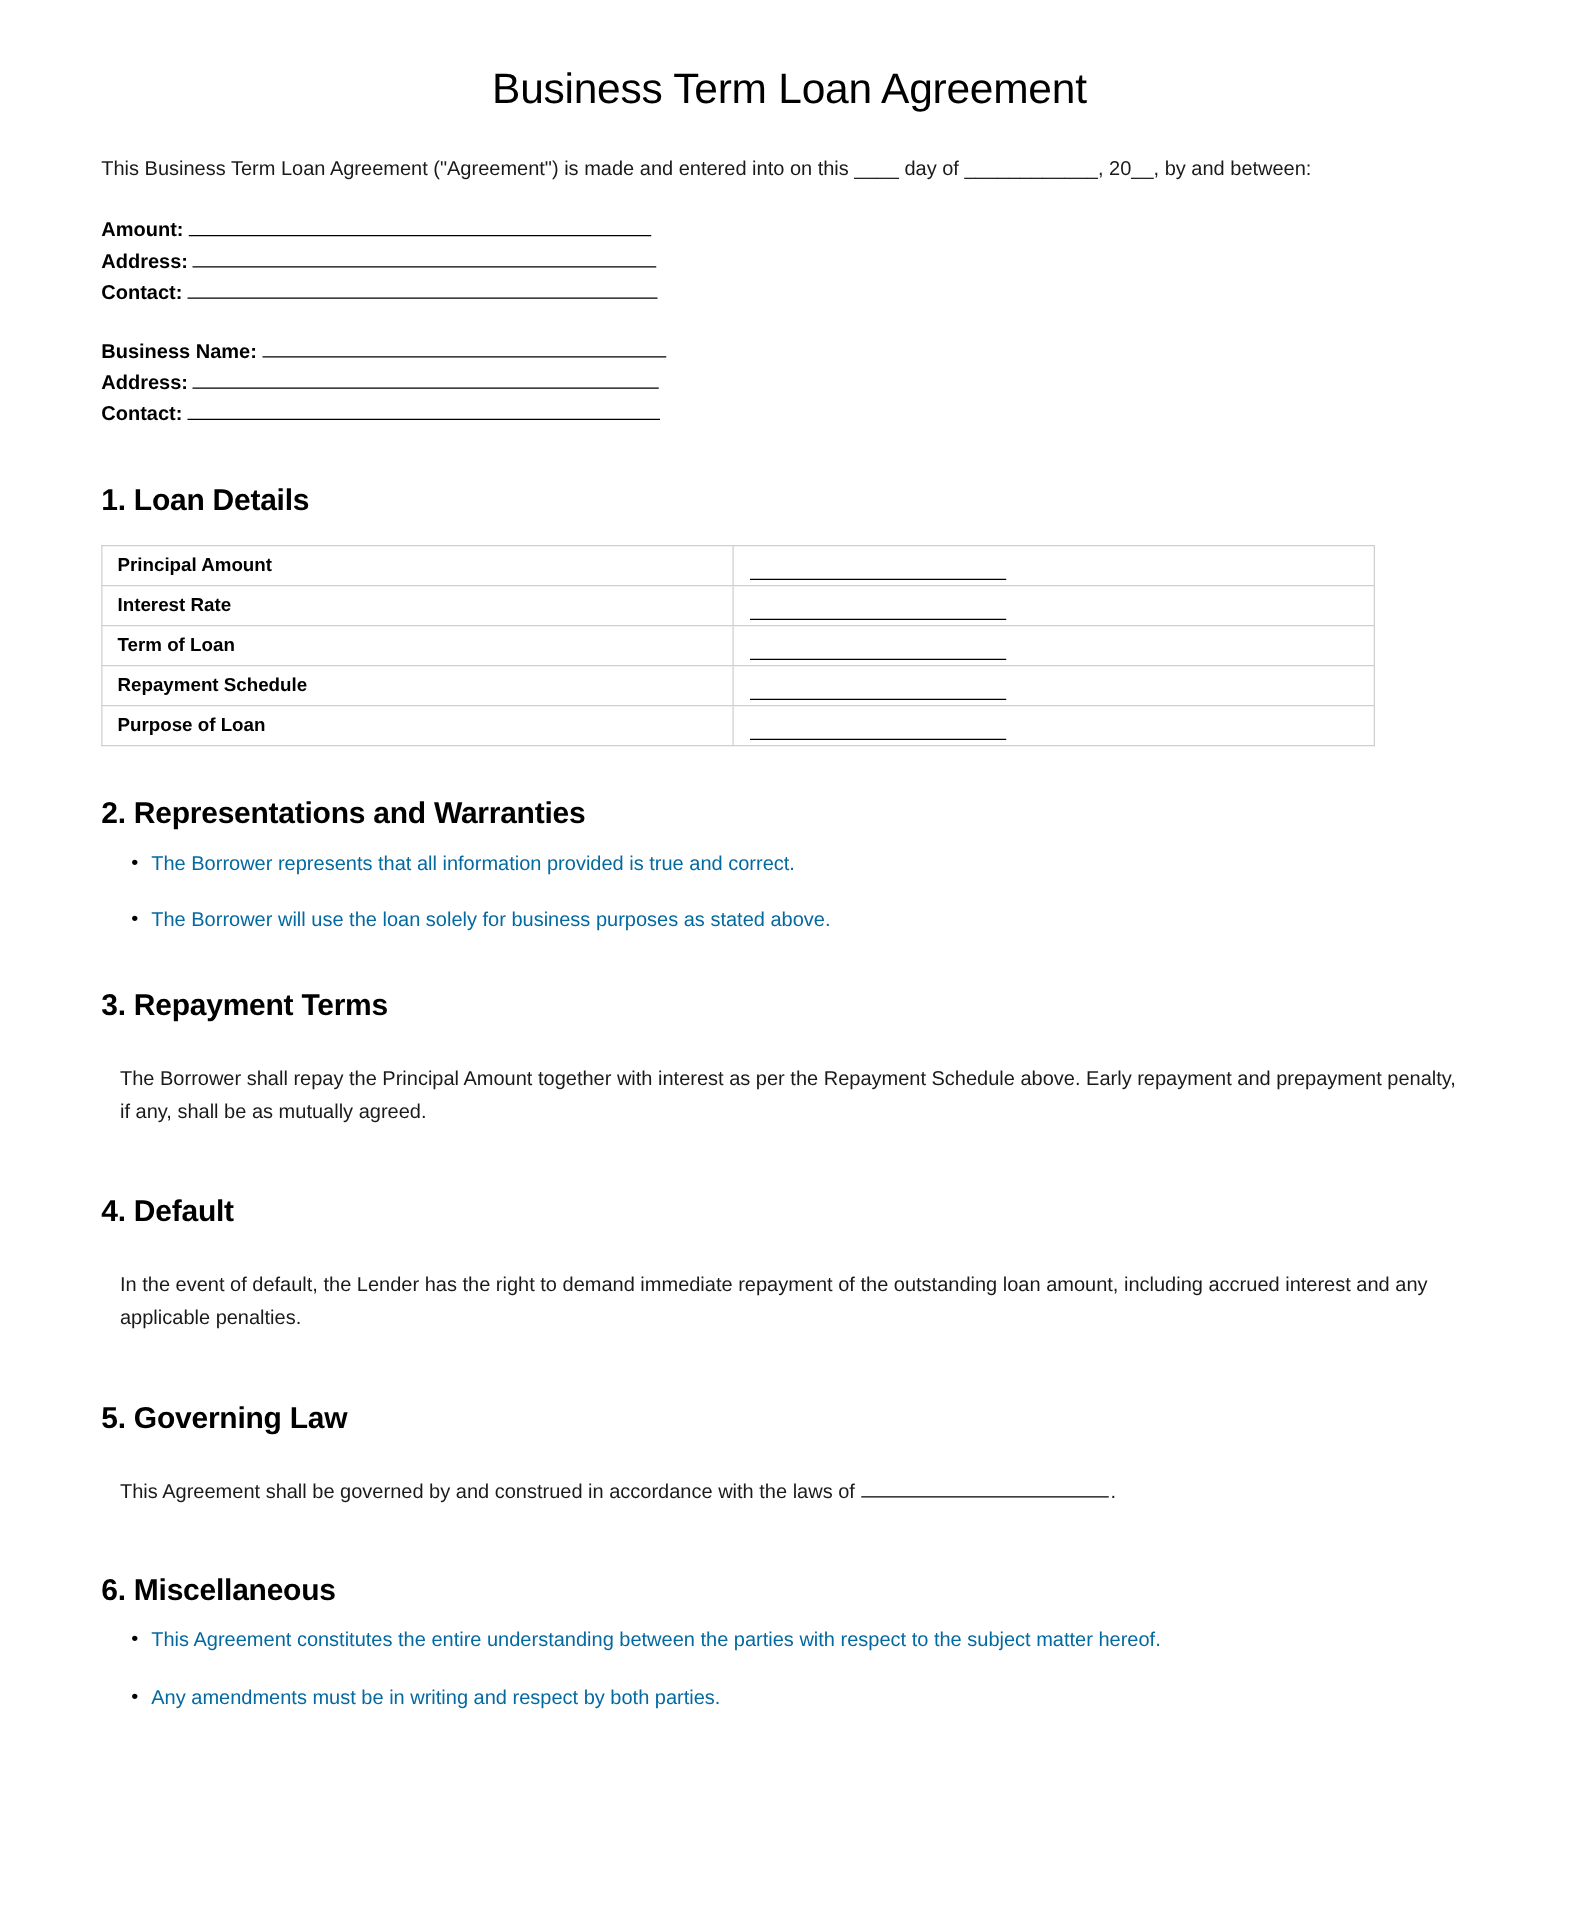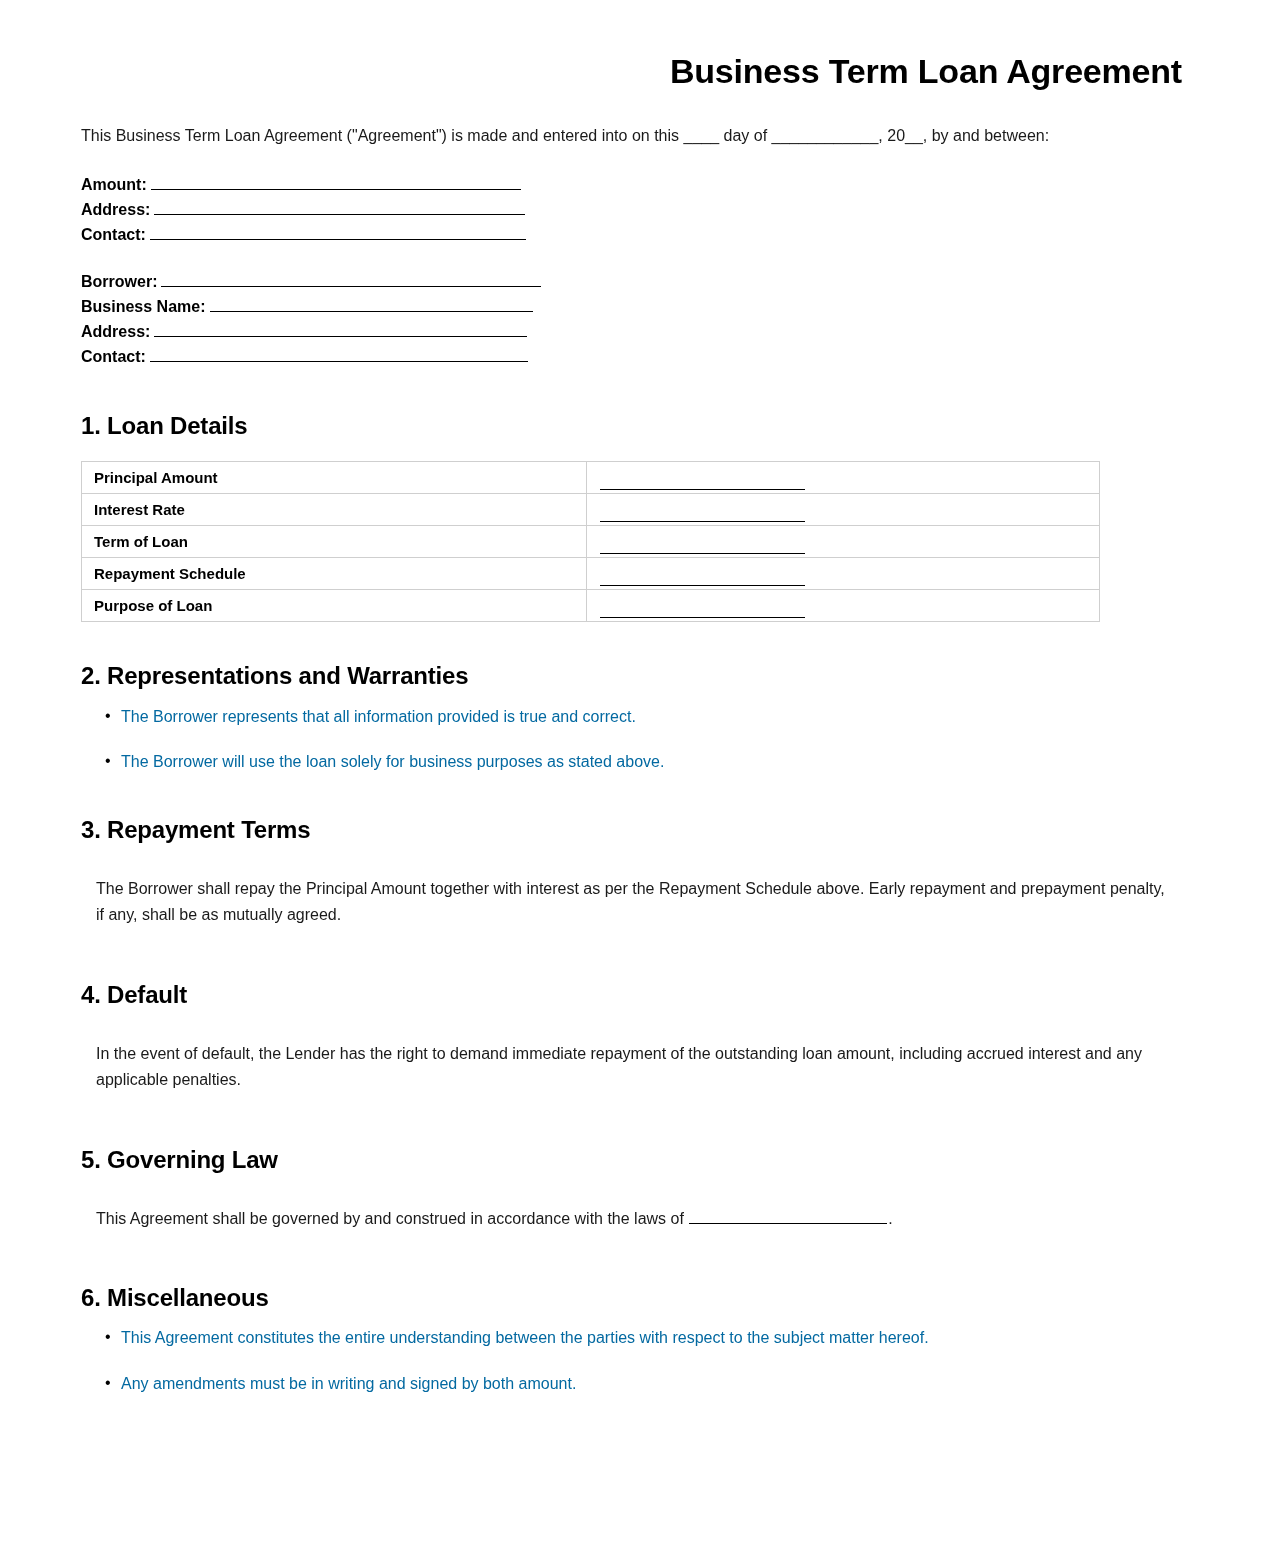--- a/index.html
+++ b/index.html
@@ -22,23 +22,23 @@
     box-sizing: border-box;
     padding: 0 81px;
     background: #ffffff;
     overflow: hidden;
   }
 
   
   .doc-title {
     margin: 0;
     padding-top: 50px;
-    text-align: right;
+    text-align: center;
     font-size: 34px;
-    font-weight: bold;
+    font-weight: normal;
     line-height: 1.25;
     letter-spacing: -0.2px;
   }
 
   
   .intro {
     margin: 0;
     padding-top: 31px;
     font-size: 16px;
     line-height: 1.55;
@@ -176,23 +176,20 @@
     <div class="party-line">
       <span class="party-label">Address:</span><span class="party-rule" style="width:371px"></span>
     </div>
     <div class="party-line">
       <span class="party-label">Contact:</span><span class="party-rule" style="width:376px"></span>
     </div>
   </div>
 
   <div class="party-block second">
     <div class="party-line">
-      <span class="party-label">Borrower:</span><span class="party-rule" style="width:380px"></span>
-    </div>
-    <div class="party-line">
       <span class="party-label">Business Name:</span><span class="party-rule" style="width:323px"></span>
     </div>
     <div class="party-line">
       <span class="party-label">Address:</span><span class="party-rule" style="width:373px"></span>
     </div>
     <div class="party-line">
       <span class="party-label">Contact:</span><span class="party-rule" style="width:378px"></span>
     </div>
   </div>
 
@@ -234,16 +231,16 @@
 
   <h2 class="section-heading sec-4">4. Default</h2>
   <p class="body-text">In the event of default, the Lender has the right to demand immediate repayment of the outstanding loan amount, including accrued interest and any applicable penalties.</p>
 
   <h2 class="section-heading sec-5">5. Governing Law</h2>
   <p class="body-text"><span>This Agreement shall be governed by and construed in accordance with the laws of </span><span class="inline-rule"></span><span>.</span></p>
 
   <h2 class="section-heading sec-6">6. Miscellaneous</h2>
   <ul class="bullets">
     <li>This Agreement constitutes the entire understanding between the parties with respect to the subject matter hereof.</li>
-    <li>Any amendments must be in writing and signed by both amount.</li>
+    <li>Any amendments must be in writing and respect by both parties.</li>
   </ul>
 
 </div>
 
 </body></html>

